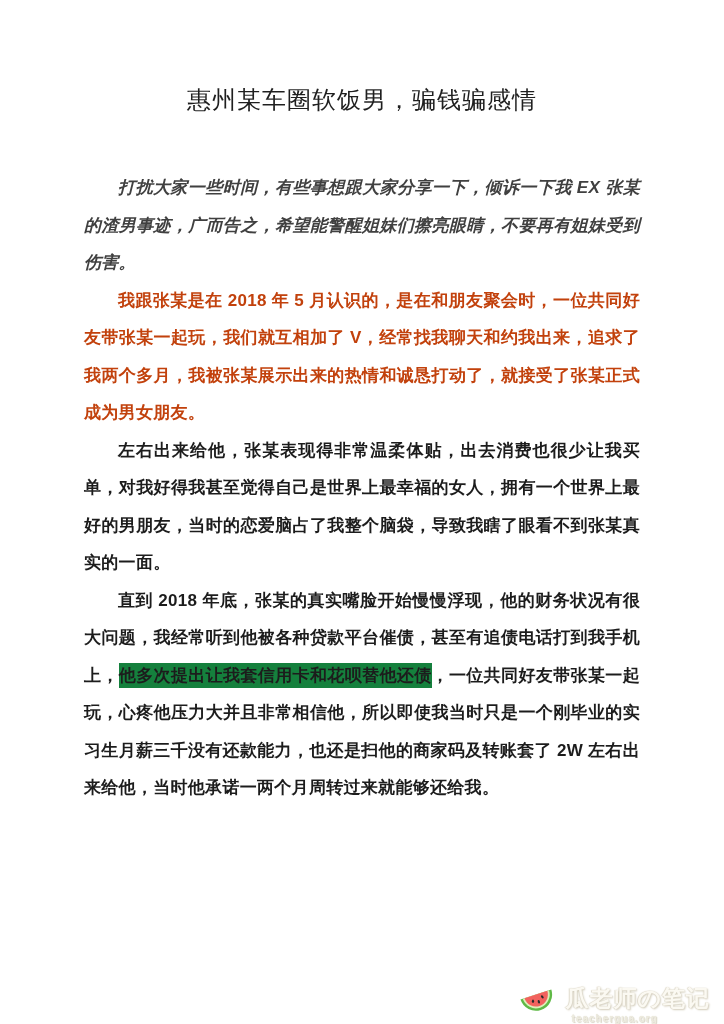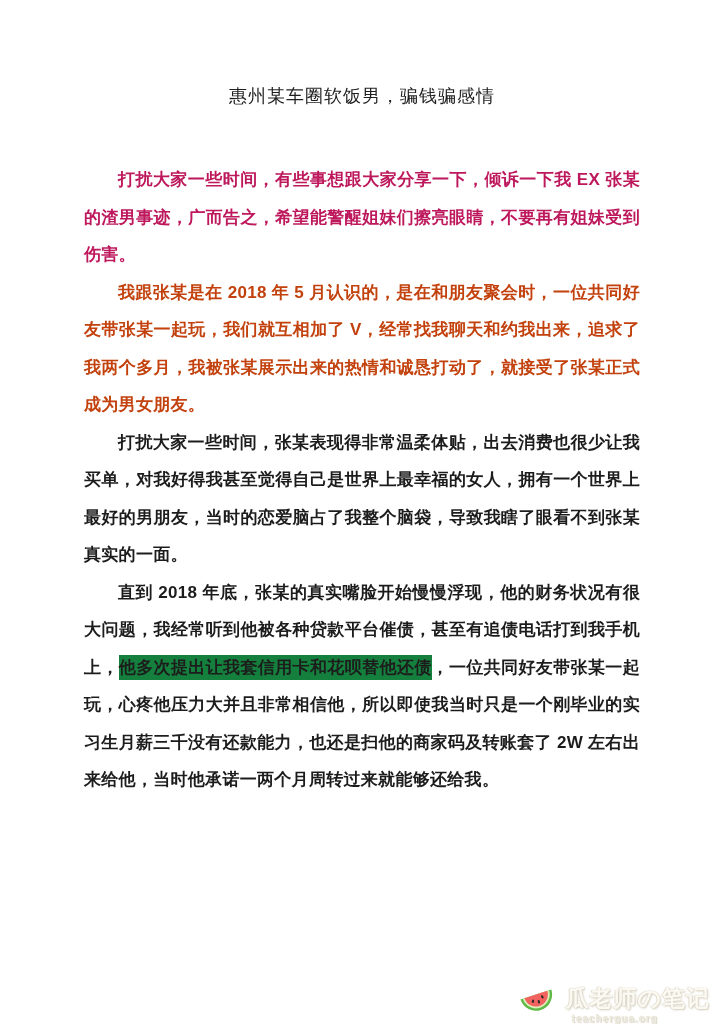--- a/index.html
+++ b/index.html
@@ -15,21 +15,21 @@
     font-family: "Liberation Sans", sans-serif;
   }
   .page {
     position: absolute;
     inset: 0;
     background: #ffffff;
   }
   .doc-title {
     margin: 84px 84px 4px;
     text-align: center;
-    font-size: 18px;
+    font-size: 24px;
     font-weight: 500;
     letter-spacing: 1px;
     color: #1f1f1f;
   }
   .article {
     margin: 53px 84px 0;
     width: 556px;
   }
   .article p {
     margin: 0;
@@ -85,23 +85,23 @@
   }
 </style>
 </head>
 <body>
 
 <div class="page">
 
   <h1 class="doc-title">惠州某车圈软饭男，骗钱骗感情</h1>
 
   <div class="article">
-      <p style="color: #be185d;"><span>打扰大家一些时间，有些事想跟大家分享一下，倾诉一下我 EX 张某的渣男事迹，广而告之，希望能警醒姐妹们擦亮眼睛，不要再有姐妹受到伤害。</span></p>
+      <p style="color: #404040; font-style: italic;"><span>打扰大家一些时间，有些事想跟大家分享一下，倾诉一下我 EX 张某的渣男事迹，广而告之，希望能警醒姐妹们擦亮眼睛，不要再有姐妹受到伤害。</span></p>
       <p style="color: #c2410c;"><span>我跟张某是在 2018 年 5 月认识的，是在和朋友聚会时，一位共同好友带张某一起玩，我们就互相加了 V，经常找我聊天和约我出来，追求了我两个多月，我被张某展示出来的热情和诚恳打动了，就接受了张某正式成为男女朋友。</span></p>
-      <p style="color: rgb(28, 28, 28);"><span>打扰大家一些时间，张某表现得非常温柔体贴，出去消费也很少让我买单，对我好得我甚至觉得自己是世界上最幸福的女人，拥有一个世界上最好的男朋友，当时的恋爱脑占了我整个脑袋，导致我瞎了眼看不到张某真实的一面。</span></p>
+      <p style="color: rgb(28, 28, 28);"><span>左右出来给他，张某表现得非常温柔体贴，出去消费也很少让我买单，对我好得我甚至觉得自己是世界上最幸福的女人，拥有一个世界上最好的男朋友，当时的恋爱脑占了我整个脑袋，导致我瞎了眼看不到张某真实的一面。</span></p>
       <p style="color: rgb(28, 28, 28);"><span>直到 2018 年底，张某的真实嘴脸开始慢慢浮现，他的财务状况有很大问题，我经常听到他被各种贷款平台催债，甚至有追债电话打到我手机上，</span><span class="hl" style="background: #15803d;">他多次提出让我套信用卡和花呗替他还债</span><span>，一位共同好友带张某一起玩，心疼他压力大并且非常相信他，所以即使我当时只是一个刚毕业的实习生月薪三千没有还款能力，也还是扫他的商家码及转账套了 2W 左右出来给他，当时他承诺一两个月周转过来就能够还给我。</span></p>
     </div>
 
   <div class="watermark">
     <div class="wm-row">
       <svg class="wm-icon" viewBox="0 0 60 52" xmlns="http://www.w3.org/2000/svg">
         <g transform="rotate(-18 30 26)">
           <path d="M3 20 A27 27 0 0 0 57 20 Z" fill="#5fb946"></path>
           <path d="M7 20 A23 23 0 0 0 53 20 Z" fill="#dcefb9"></path>
           <path d="M10 20 A20 20 0 0 0 50 20 Z" fill="#f2625e"></path>

